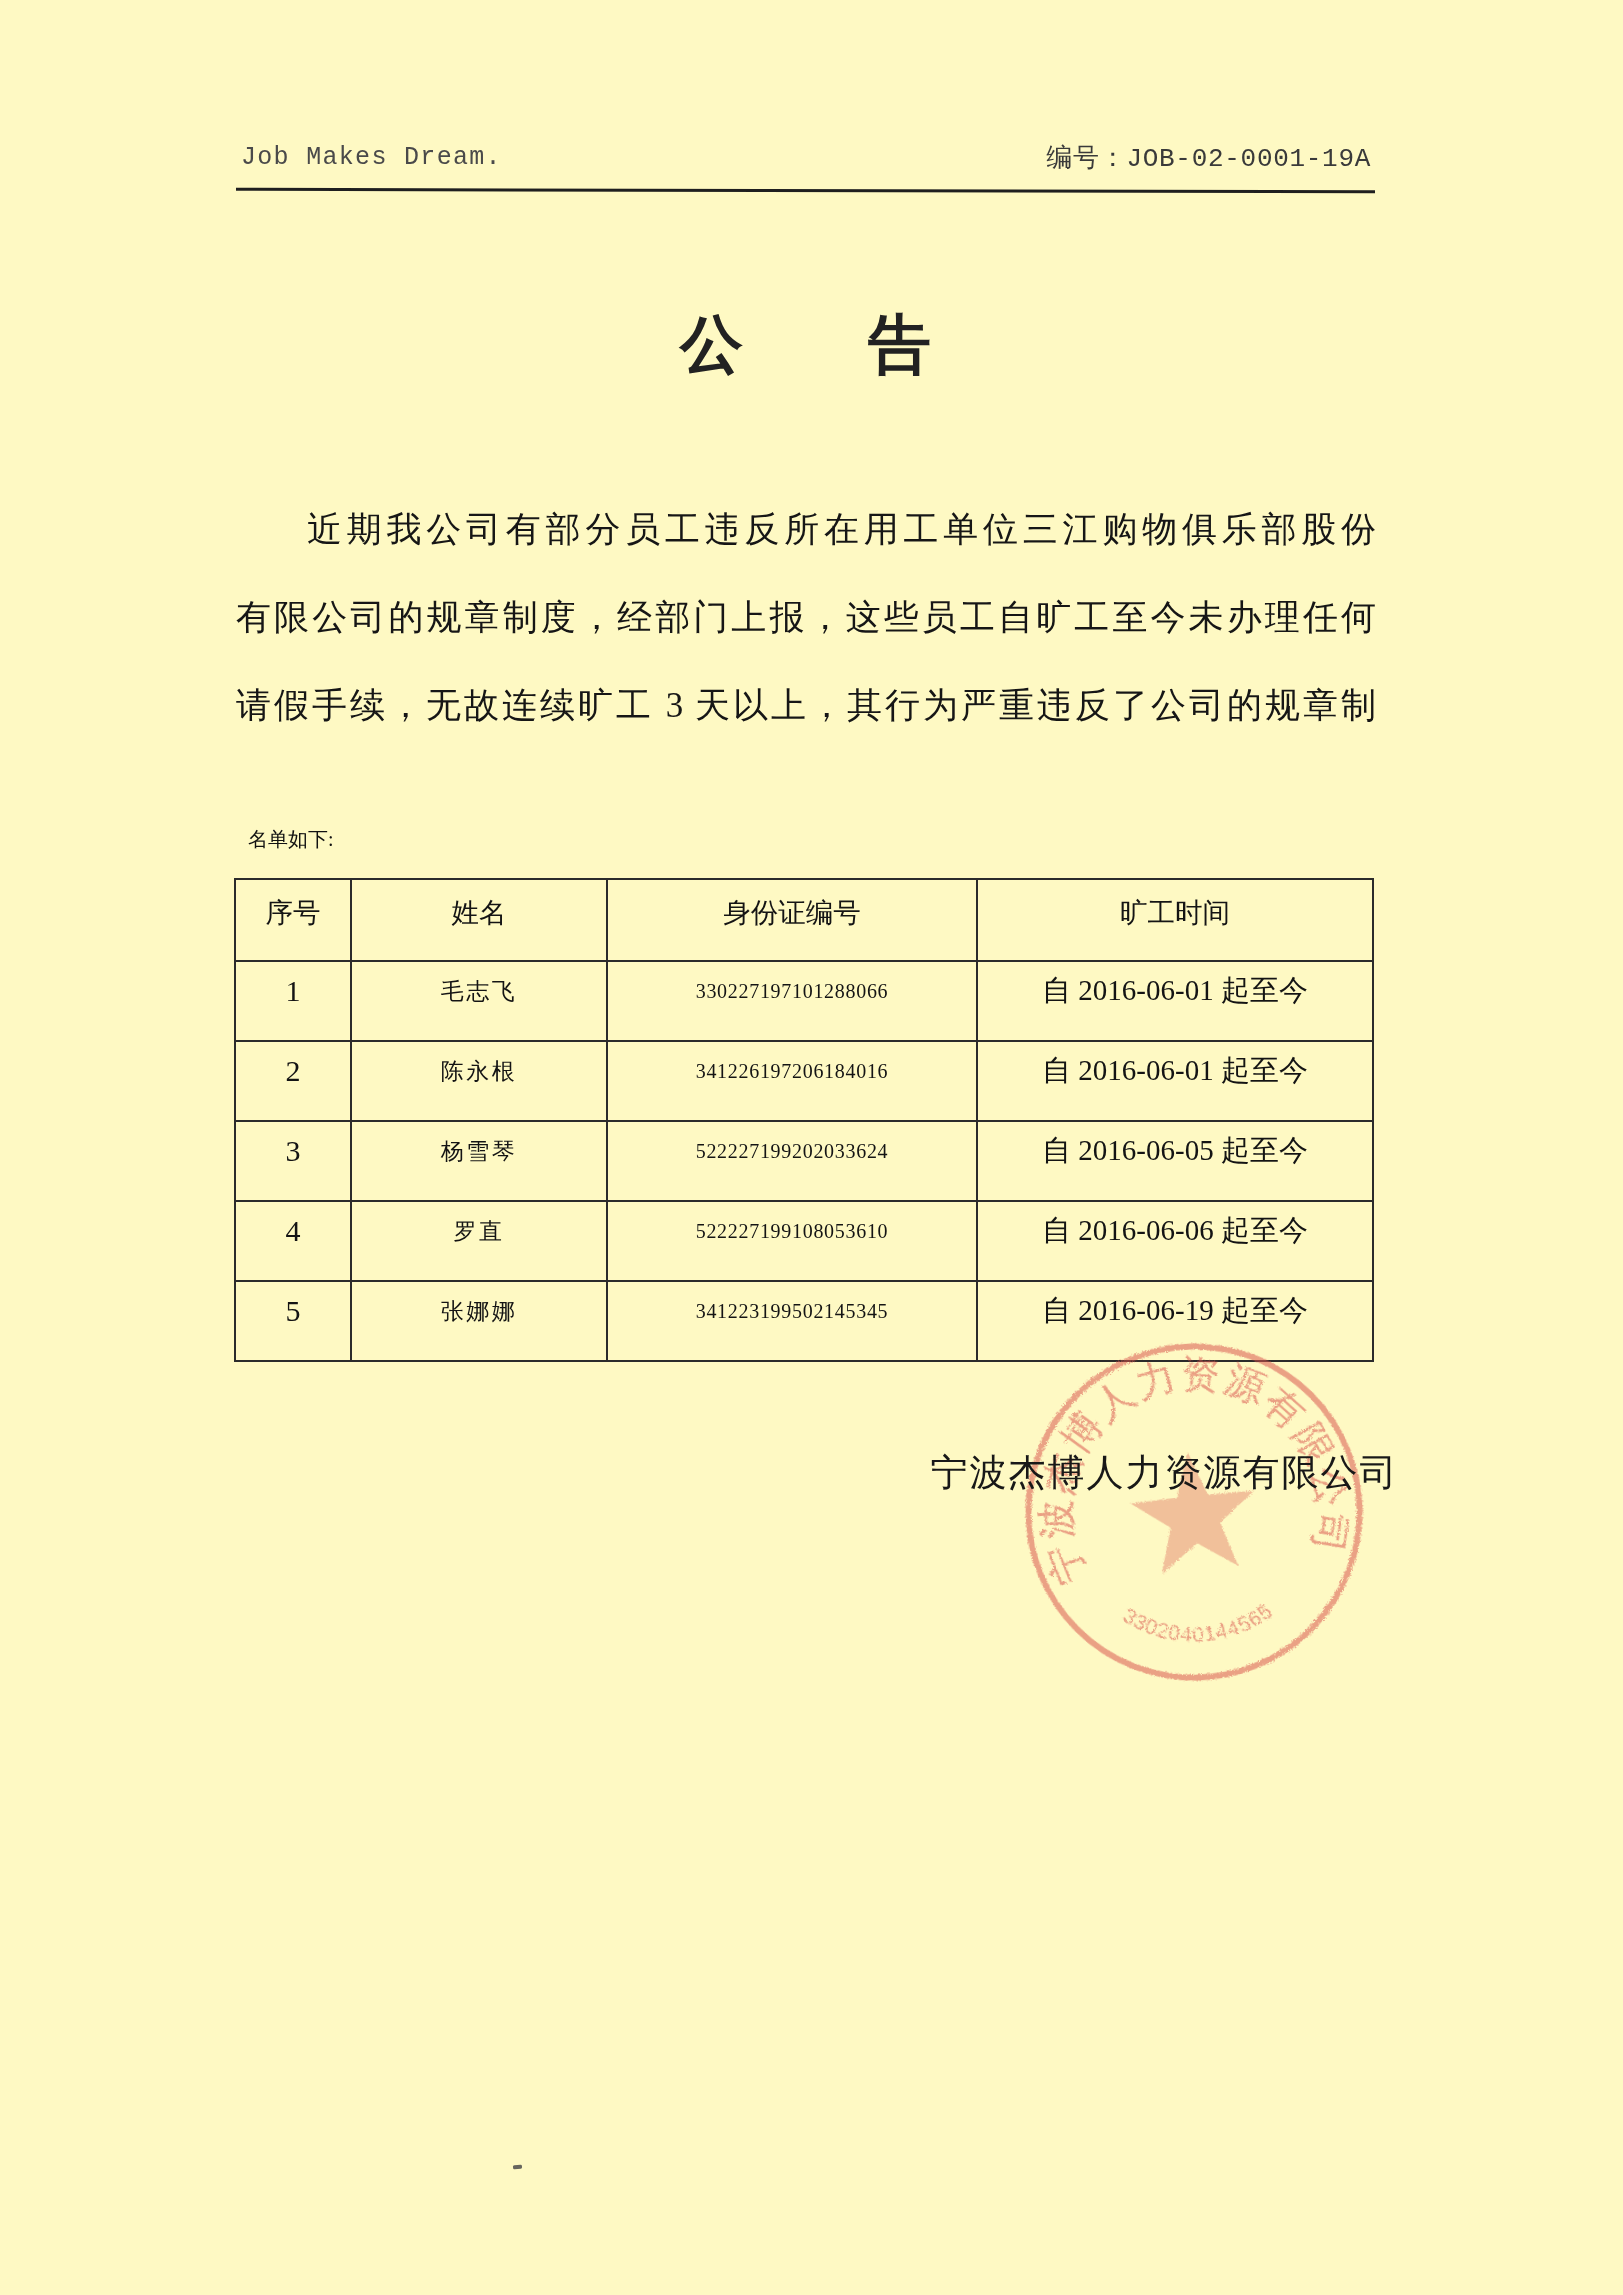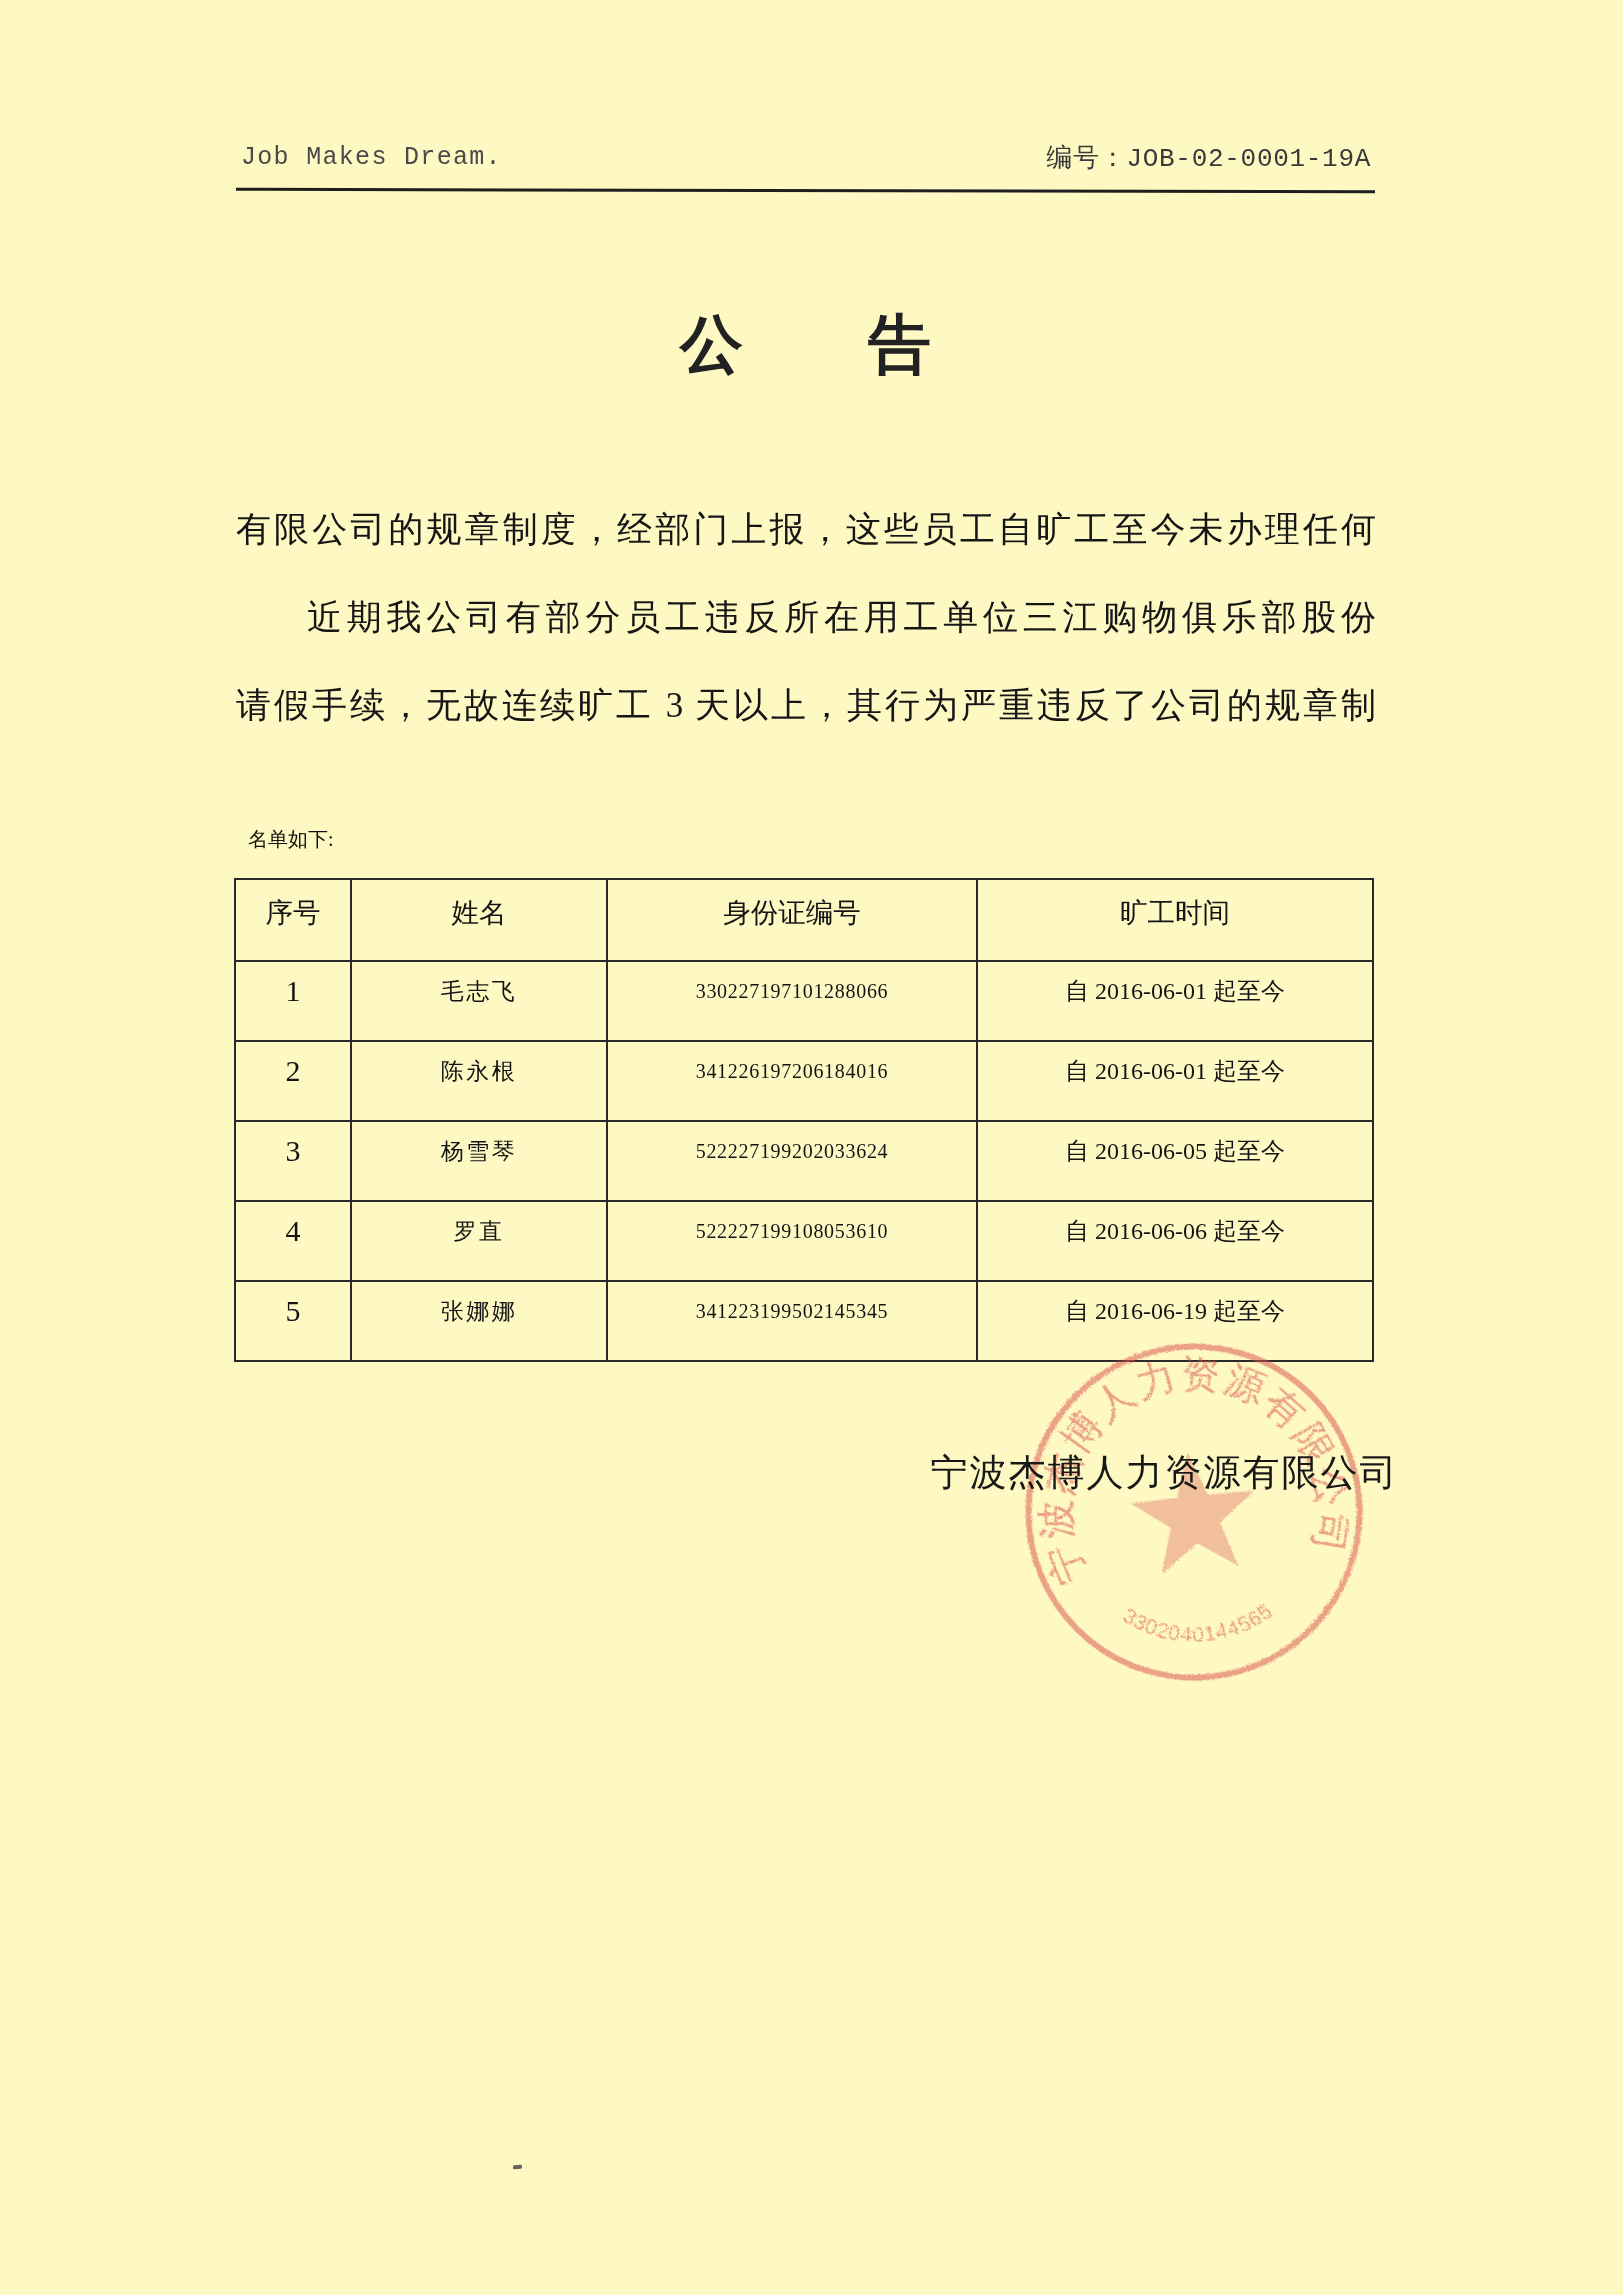--- a/index.html
+++ b/index.html
@@ -54,21 +54,21 @@
   }
   .tbl th, .tbl td {
     border: 2px solid #2b2b2b; text-align: center; vertical-align: middle;
     padding: 0 3.9px 19.6px 3.9px;
   }
   .tbl thead th { height: 82px; font-weight: 400; font-size: 27.5px; padding-bottom: 14.4px; }
   .tbl tbody td { height: 80px; }
   .tbl td.num  { font-size: 30px; }
   .tbl td.name { font-size: 23px; letter-spacing: 2.6px; border-radius: 13px; }
   .tbl td.idno { font-size: 20px; letter-spacing: 0.7px; }
-  .tbl td.span { font-size: 24px; font-family: Liberation Serif, serif; }
+  .tbl td.span { font-size: 29px; font-family: Liberation Serif, serif; }
 
   .sig-company {
     position: absolute; left: 916px; top: 1448px; width: 497px;
     text-align: center; font-size: 37px; letter-spacing: 2px;
     color: #181818; z-index: 3;
   }
   .sig-date {
     position: absolute; left: 1021px; top: 1537px; width: 357px;
     text-align: center; font-size: 37px; color: #181818; z-index: 3;
   }
@@ -89,22 +89,22 @@
 
 <div class="page">
 
   <div class="hdr-left">Job Makes Dream.</div>
   <div class="hdr-right">编号：JOB-02-0001-19A</div>
   <div class="hdr-rule"></div>
 
   <div class="doc-title">公　告</div>
 
   <div class="notice">
+    <div class="ln just indent">近期我公司有部分员工违反所在用工单位三江购物俱乐部股份</div>
     <div class="ln just">有限公司的规章制度，经部门上报，这些员工自旷工至今未办理任何</div>
-    <div class="ln just indent">近期我公司有部分员工违反所在用工单位三江购物俱乐部股份</div>
     <div class="ln just">请假手续，无故连续旷工 3 天以上，其行为严重违反了公司的规章制</div>
   </div>
 
   <div class="list-label">名单如下:</div>
 
   <table class="tbl">
     <colgroup>
       <col style="width:10.2%">
         <col style="width:22.5%">
         <col style="width:32.5%">

